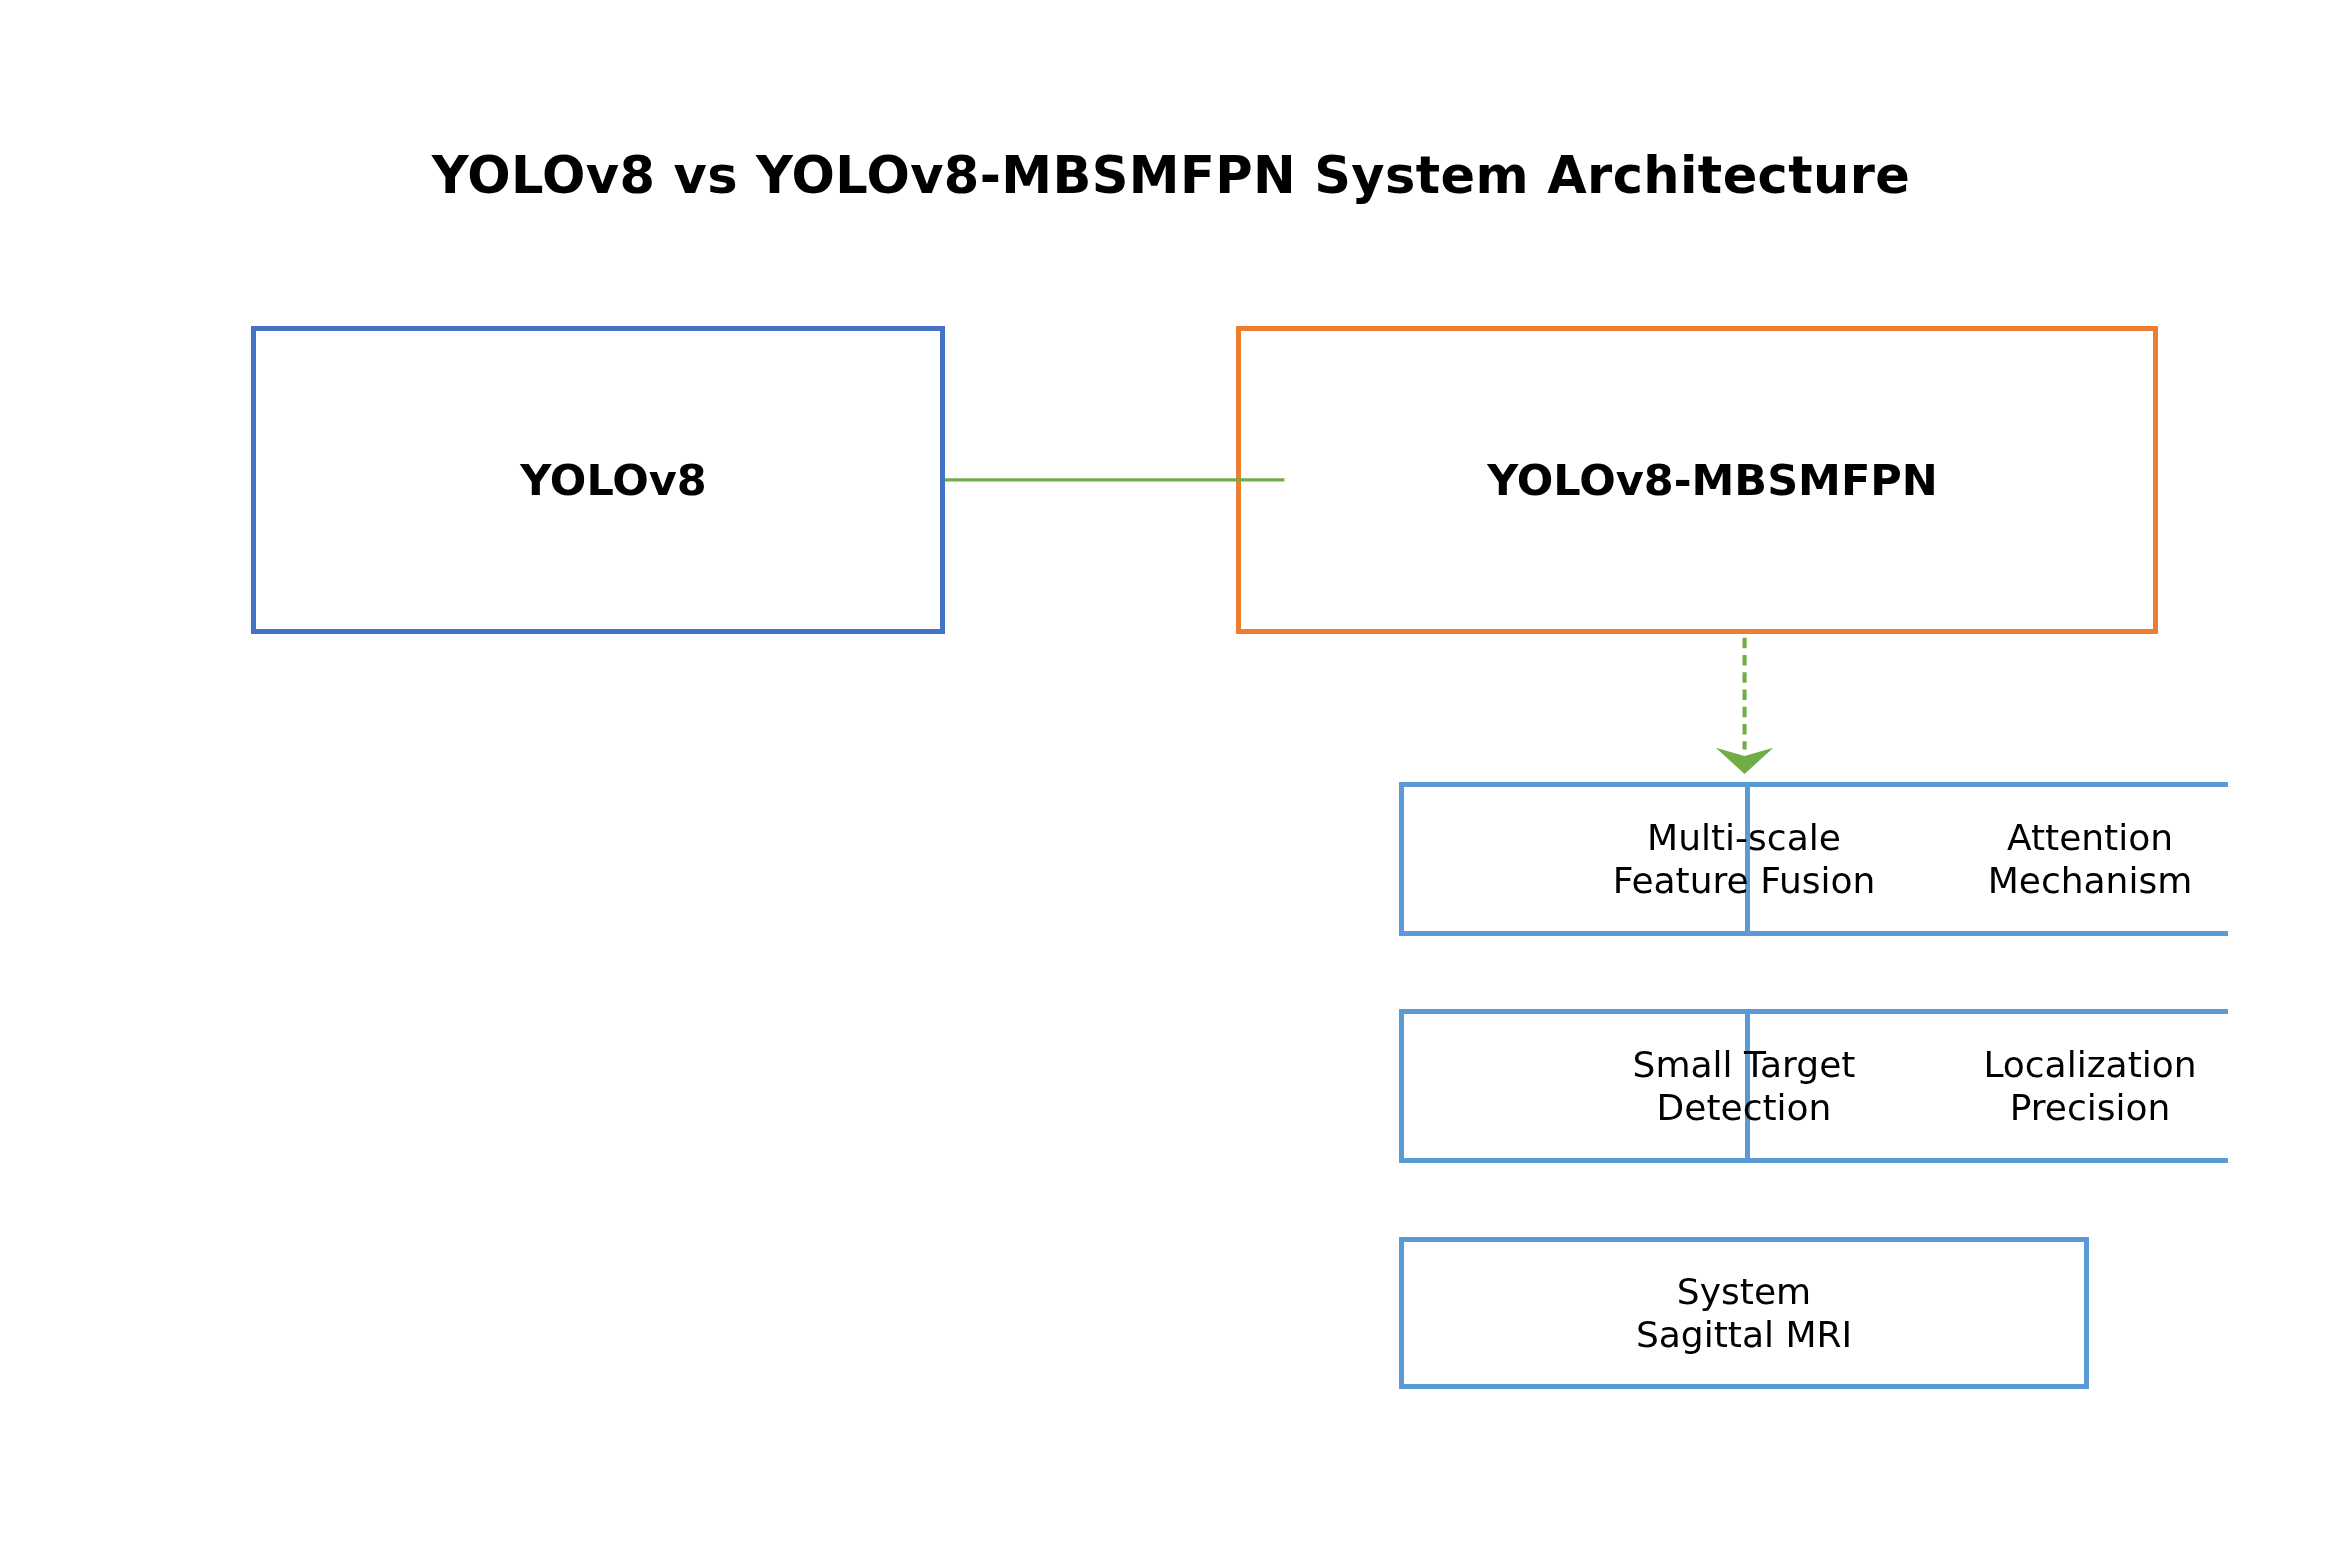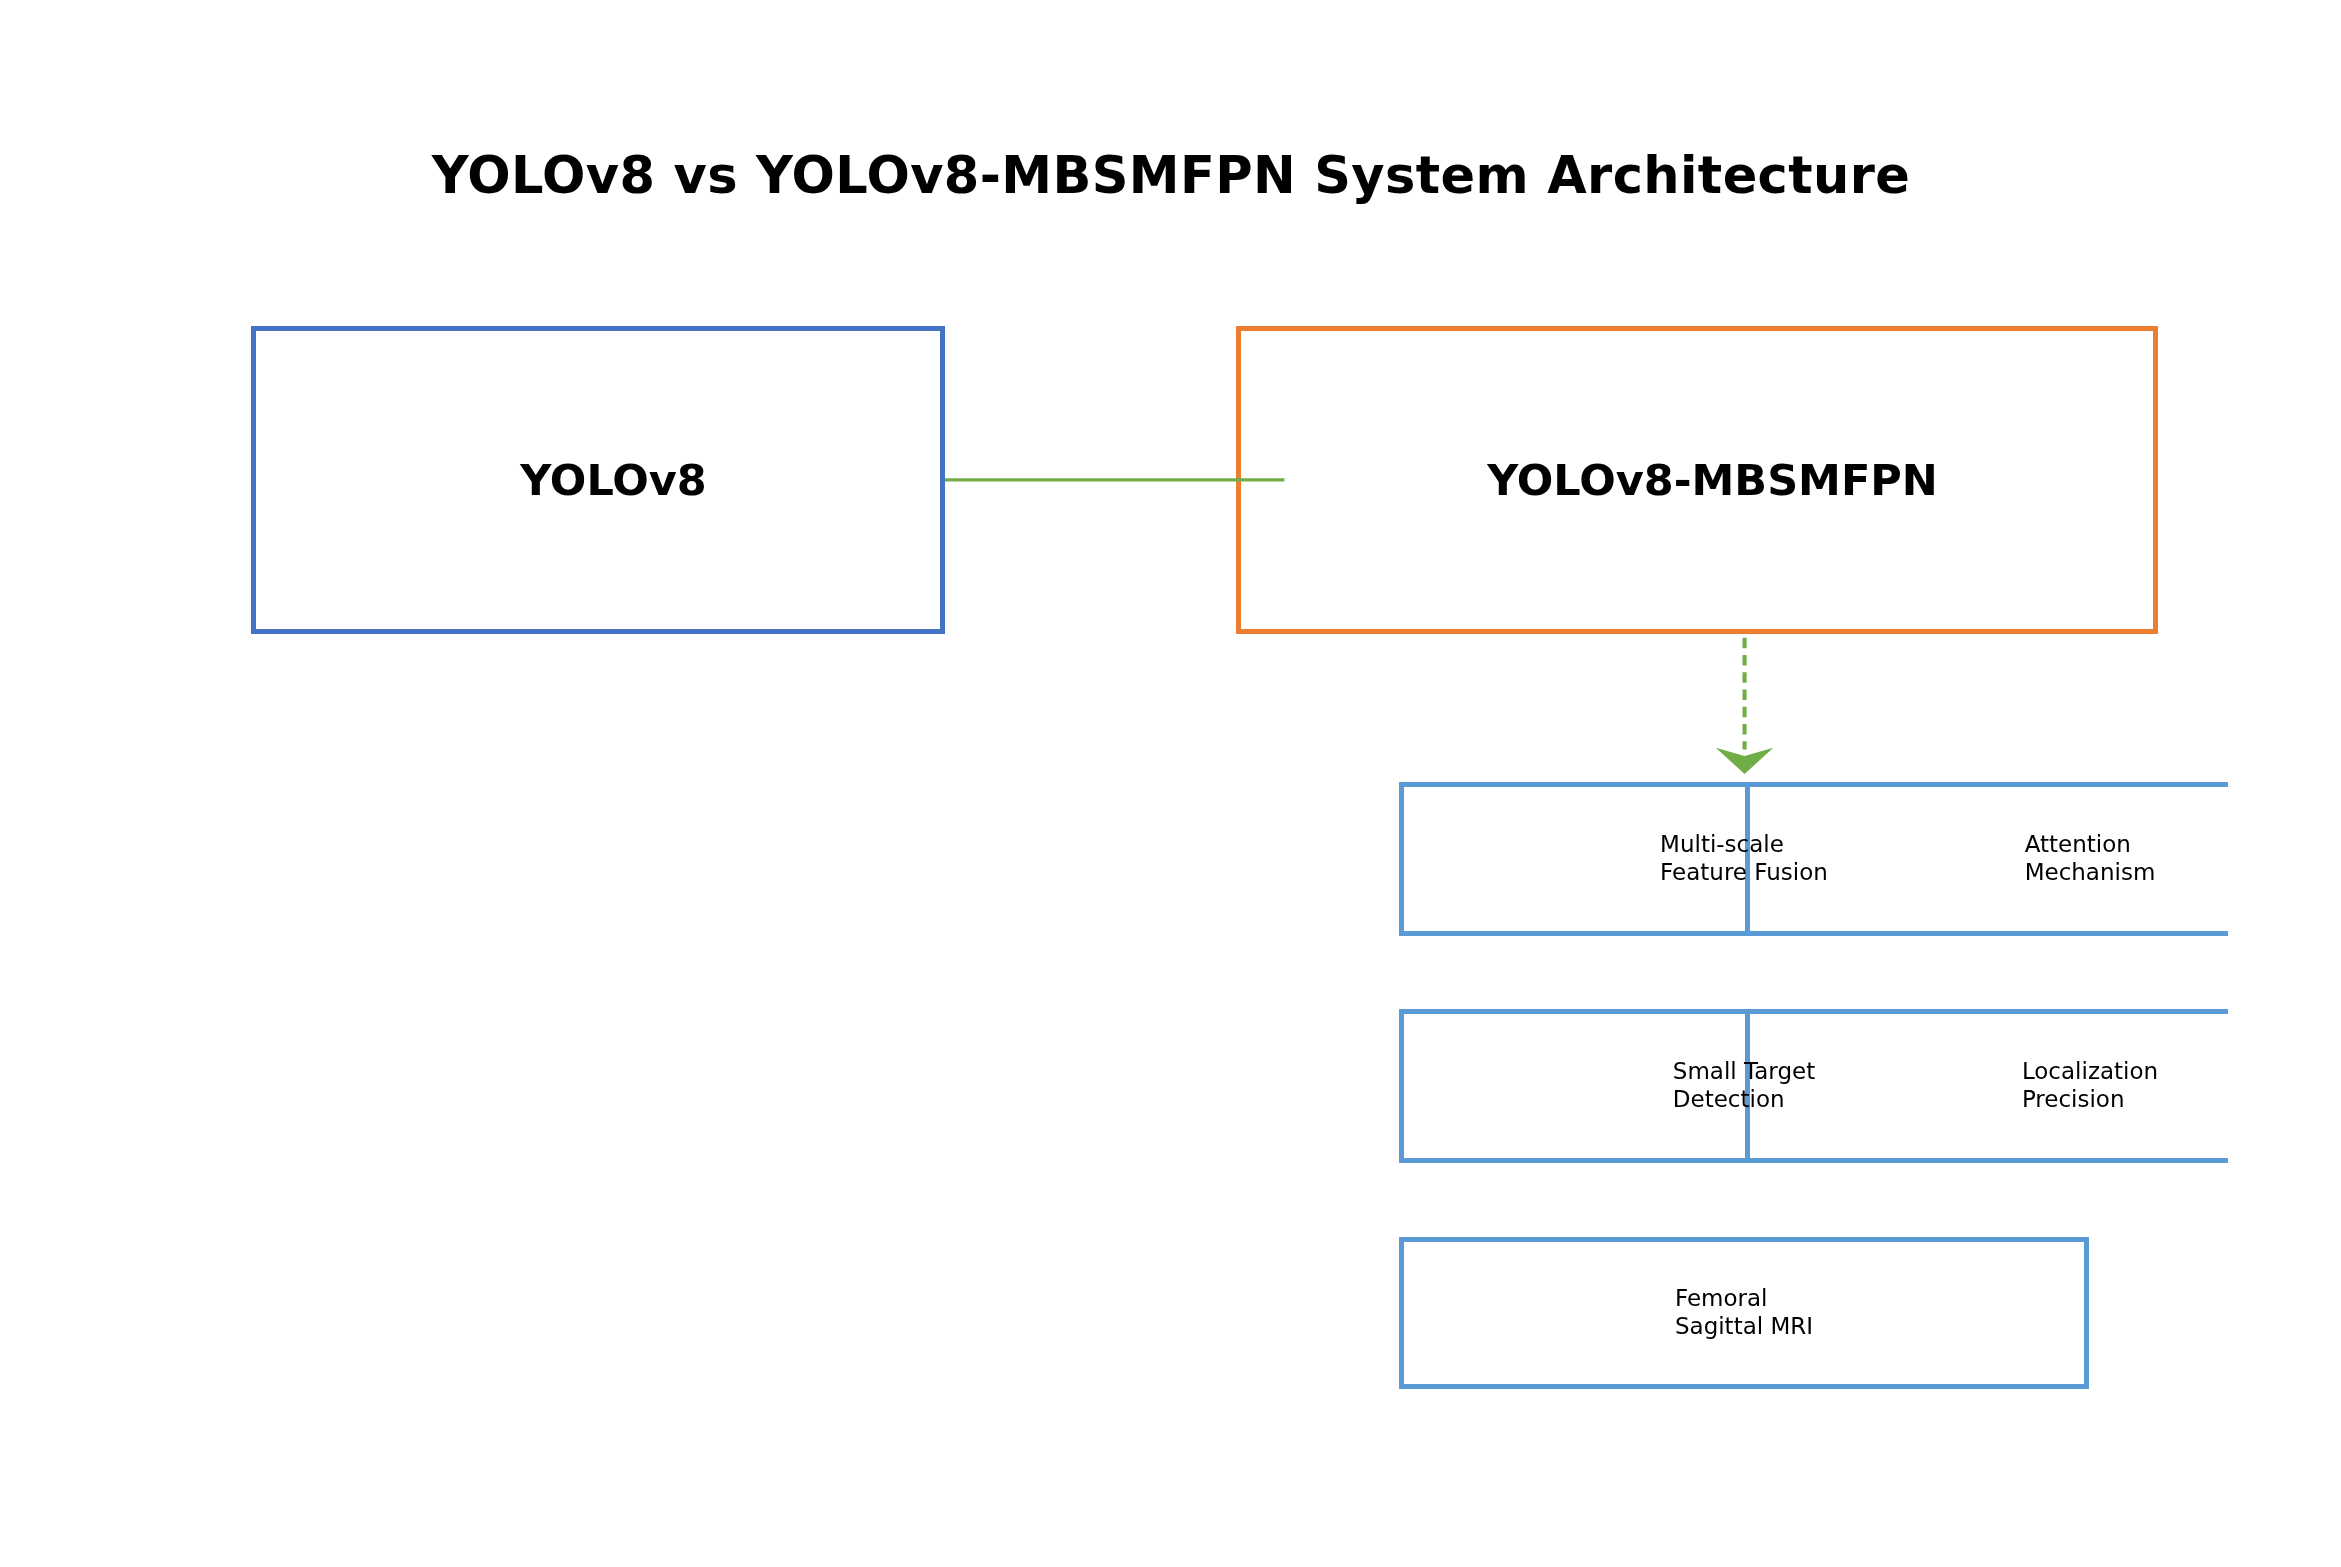--- a/index.html
+++ b/index.html
@@ -63,22 +63,22 @@
     border-right:none;
     background:transparent;
     z-index:2;
   }
   .row1{top:782px;height:154px;}
   .row2{top:1009px;height:154px;}
   .row3{top:1237px;height:152px;}
   .flabel{
     position:absolute;
     display:flex;align-items:center;justify-content:center;
-    text-align:left;
-    font-size:23px;line-height:1.2;
+    text-align:center;
+    font-size:36px;line-height:1.2;
     white-space:pre-line;
     color:var(--text);
     z-index:3;
     pointer-events:none;
   }
   .flabel-a{left:1399px;width:690px;}
   .flabel-b{left:1745px;width:690px;}
 </style>
 </head>
 <body>
@@ -109,17 +109,17 @@
 Mechanism</div>
 
   <div class="fcell fcell-a open-right row2"></div>
   <div class="fcell fcell-b row2"></div>
   <div class="flabel flabel-a row2">Small Target
 Detection</div>
   <div class="flabel flabel-b row2">Localization
 Precision</div>
 
   <div class="fcell fcell-a row3"></div>
-  <div class="flabel flabel-a row3">Femoral
+  <div class="flabel flabel-a row3">System
 Sagittal MRI</div>
 
 </div>
 
 
 </body></html>

